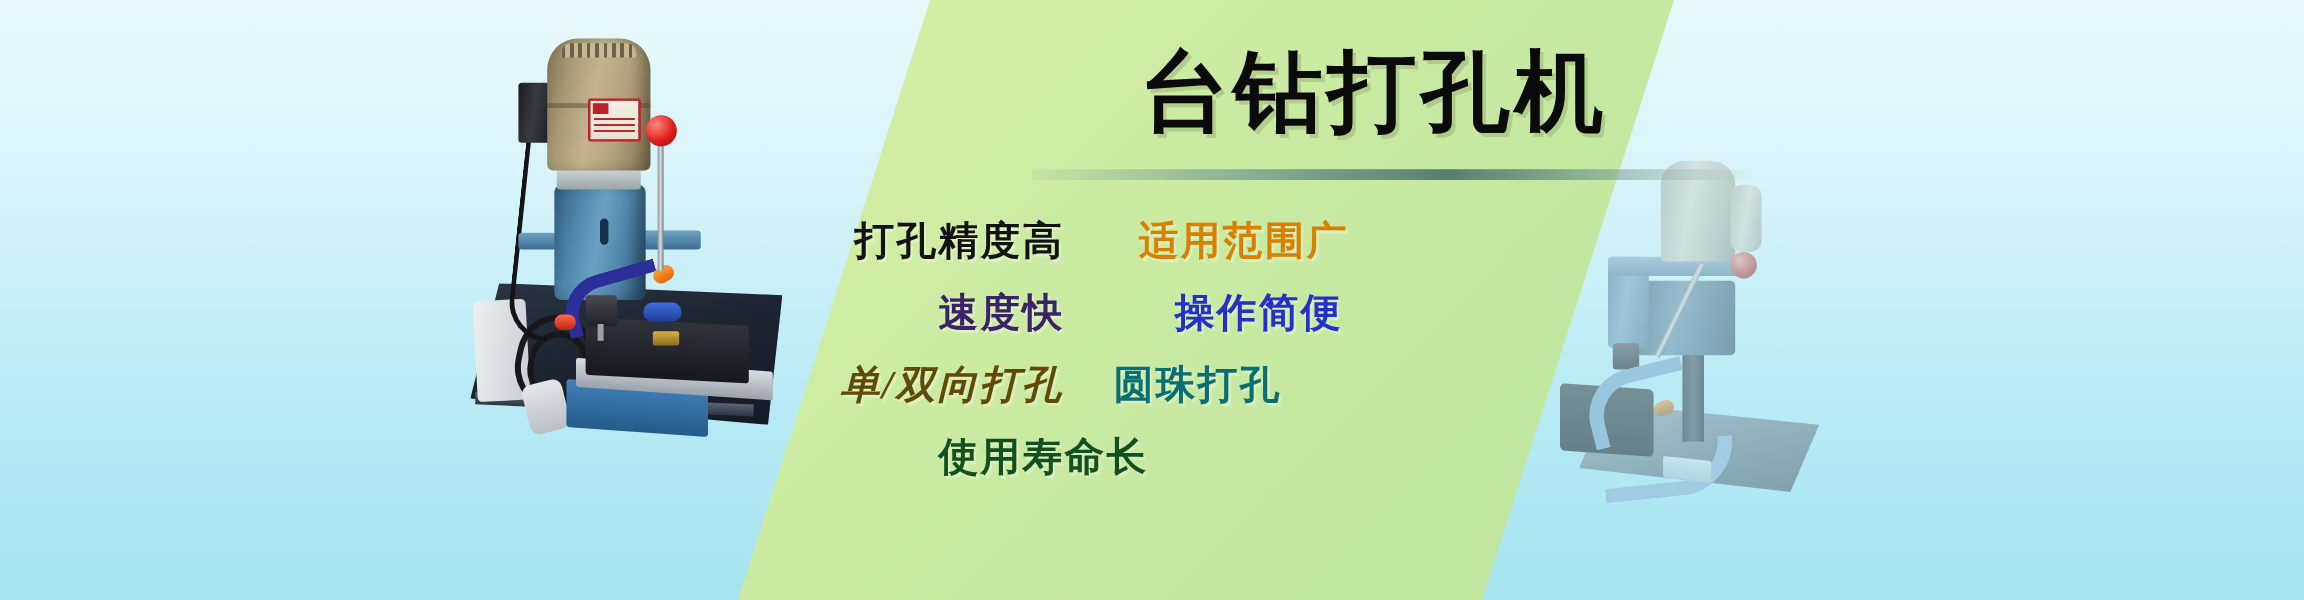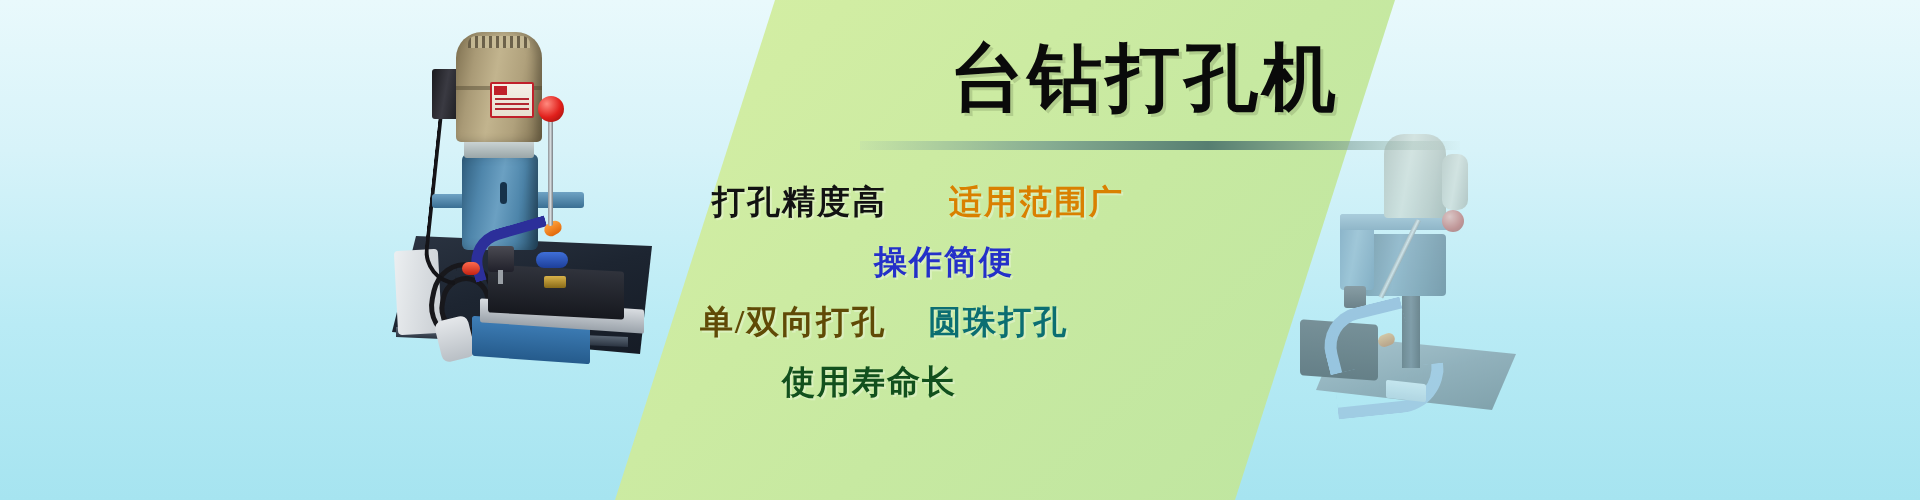--- a/index.html
+++ b/index.html
@@ -69,21 +69,21 @@
 
   .r1 { padding-left:22px; }
   .r1 .a { color:#121212; text-shadow:2px 2px 0 rgba(255,255,255,.30); }
   .r1 .b { color:#d98000; margin-left:62px; text-shadow:2px 2px 0 rgba(255,255,255,.30); }
 
   .r2 { padding-left:92px; }
   .r2 .a { color:#3b2367; text-shadow:2px 2px 0 rgba(255,255,255,.30); }
   .r2 .b { color:#2430c9; margin-left:92px; text-shadow:2px 2px 0 rgba(255,255,255,.30); }
 
   .r3 { padding-left:10px; }
-  .r3 .a { color:#604a06; text-shadow:2px 2px 0 rgba(255,255,255,.30); }
+  .r3 .a { color:#604a06; text-shadow:2px 2px 0 rgba(255,255,255,.30);font-style:italic; }
   .r3 .b { color:#0b6e72; margin-left:42px; text-shadow:2px 2px 0 rgba(255,255,255,.30);text-align:right; }
 
   .r4 { padding-left:92px;font-family:Liberation Serif, serif; }
   .r4 .a { color:#12501d; text-shadow:2px 2px 0 rgba(255,255,255,.30); }
 
   
   .machine{ position:absolute; }
 
   
   #machine-left{ left:372px; top:14px; width:300px; height:346px; }
@@ -457,20 +457,21 @@
   <div class="divider"></div>
 
   <div class="features">
 
     <div class="frow r1">
       <span class="fitem a">打孔精度高</span>
       <span class="fitem b">适用范围广</span>
     </div>
 
     <div class="frow r2">
+      <span class="fitem a">速度快</span>
       <span class="fitem b">操作简便</span>
     </div>
 
     <div class="frow r3">
       <span class="fitem a">单/双向打孔</span>
       <span class="fitem b">圆珠打孔</span>
     </div>
 
     <div class="frow r4">
       <span class="fitem a">使用寿命长</span>

